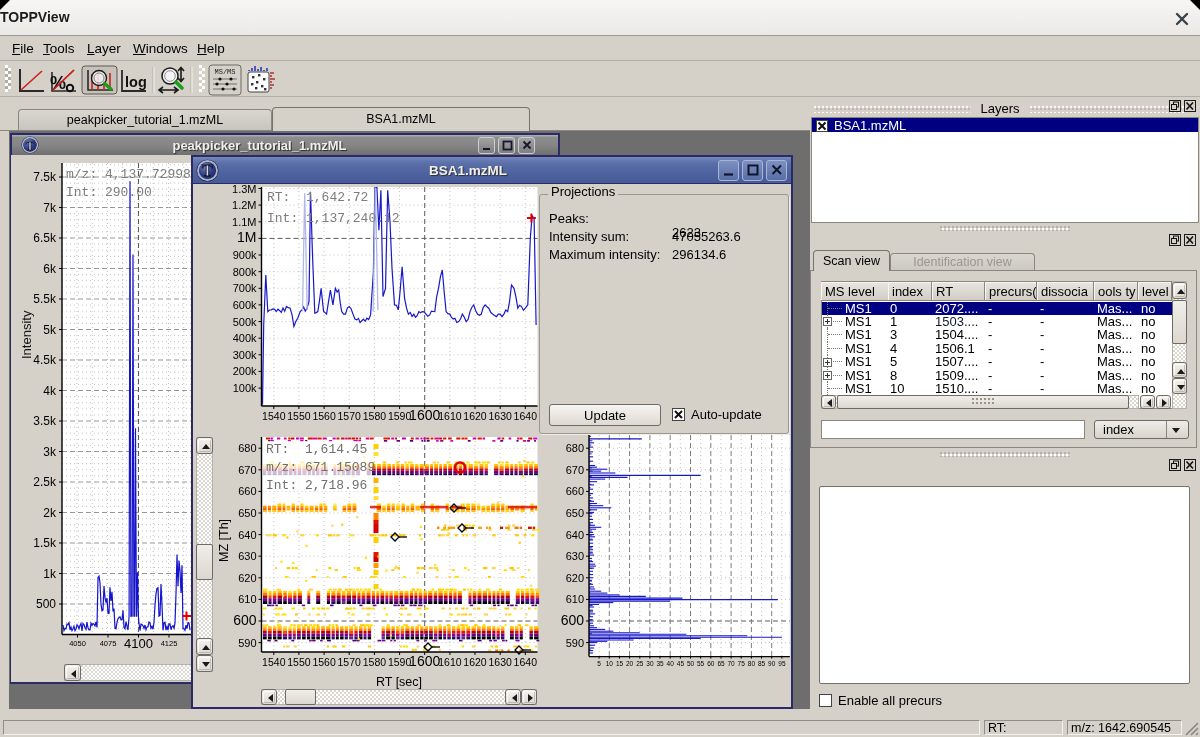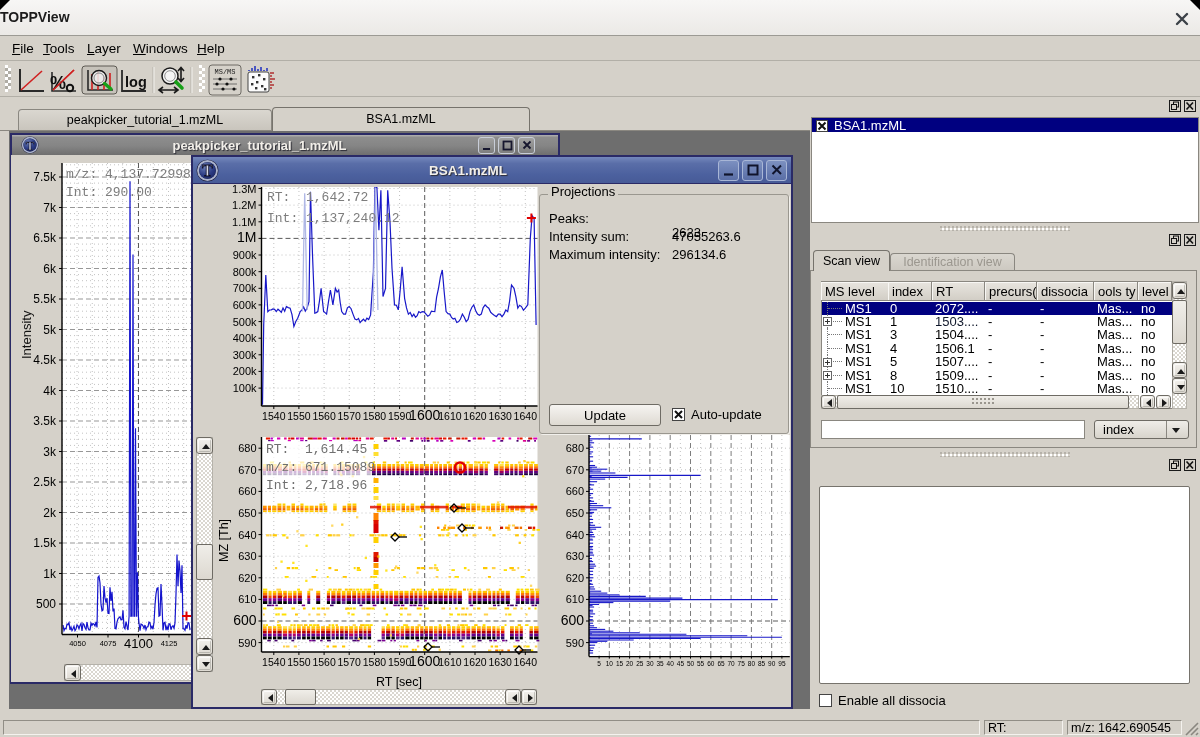--- a/index.html
+++ b/index.html
@@ -2214,20 +2214,23 @@
       <div class="sbtn" style="left:505px;top:689px;width:16px;height:16px;">
         <div class="tri" style="border-top:4px solid transparent;border-bottom:4px solid transparent;border-right:5px solid #1a1a1a;left:5.5px;top:4.0px;"></div>
       </div>
     </div>
     <div class="abs" style="z-index:2">
       <div class="sbtn" style="left:521px;top:689px;width:16px;height:16px;">
         <div class="tri" style="border-top:4px solid transparent;border-bottom:4px solid transparent;border-left:5px solid #1a1a1a;left:5.5px;top:4.0px;"></div>
       </div>
     </div>
     <div class="abs" style="left:810px;top:98px;width:390px;height:611px;background:#d5d1c9;"></div>
+    <div class="dock-title" style="left:812px;top:100px;width:376px;">
+      <span>Layers</span>
+    </div>
     <div class="dkbtn" style="left:1169px;top:100px;"></div>
     <div class="dkbtn" style="left:1184px;top:100px;"></div>
     <svg class="abs" style="left:1169px;top:100px" width="28" height="13" viewBox="0 0 28 13">
       <rect x="4.5" y="2" width="5" height="5" fill="none" stroke="#111"></rect>
       <rect x="2.5" y="4.5" width="5" height="5" fill="#d5d1c9" stroke="#111"></rect>
       <path d="M17.5 2.5 L24 9.5 M24 2.5 L17.5 9.5" stroke="#111" stroke-width="1.6"></path>
     </svg>
     <div class="abs" style="left:811px;top:117px;width:388px;height:106px;background:#fff;border:1px solid #8a8780;"></div>
     <div class="abs" style="left:812px;top:118px;width:386px;height:14px;background:#000080;"></div>
     <div class="abs check" style="left:816px;top:119.5px;width:12px;height:12px;"></div>
@@ -2237,21 +2240,21 @@
     <div class="abs" style="left:834px;top:118px;font-size:13px;color:#fff;">BSA1.mzML</div>
     <div class="abs" style="left:940px;top:226px;width:130px;height:5px;background-image:radial-gradient(circle 1px at 1px 1px,#b5b1a9 99%,transparent),radial-gradient(circle 1px at 3px 3px,#fff 99%,transparent);background-size:4px 4px;"></div>
     <div class="dkbtn" style="left:1169px;top:234px;"></div>
     <div class="dkbtn" style="left:1184px;top:234px;"></div>
     <svg class="abs" style="left:1169px;top:234px" width="28" height="13" viewBox="0 0 28 13">
       <rect x="4.5" y="2" width="5" height="5" fill="none" stroke="#111"></rect>
       <rect x="2.5" y="4.5" width="5" height="5" fill="#d5d1c9" stroke="#111"></rect>
       <path d="M17.5 2.5 L24 9.5 M24 2.5 L17.5 9.5" stroke="#111" stroke-width="1.6"></path>
     </svg>
     <div class="abs tabL" style="left:813px;top:250px;width:77px;height:21px;background:#d5d1c9;line-height:20px;border-color:#76736c;z-index:3;">Scan view</div>
-    <div class="abs tabL" style="left:890px;top:253px;width:125px;height:18px;background:linear-gradient(#dad7d0,#ccc8c0);line-height:17px;color:#9b978f;">Identification view</div>
+    <div class="abs tabL" style="left:890px;top:253px;width:145px;height:18px;background:linear-gradient(#dad7d0,#ccc8c0);line-height:17px;color:#9b978f;">Identification view</div>
     <div class="abs" style="left:810px;top:270px;width:387px;height:178px;border:1px solid #8a8780;background:#d5d1c9;"></div>
     <div class="abs" style="left:821px;top:281px;width:365px;height:128px;background:#fff;border:1px solid #8a8780;"></div>
     <div class="abs" style="left:821px;top:281px;width:73px;height:20px;background:linear-gradient(#e8e5df,#d2cec6);border:1px solid #8a8780;border-left:none;box-shadow:inset 1px 1px 0 #f8f7f4;font-size:13px;line-height:19px;padding-left:4px;overflow:hidden;white-space:nowrap;">MS level</div>
     <div class="abs" style="left:888px;top:281px;width:44px;height:20px;background:linear-gradient(#e8e5df,#d2cec6);border:1px solid #8a8780;border-left:none;box-shadow:inset 1px 1px 0 #f8f7f4;font-size:13px;line-height:19px;padding-left:4px;overflow:hidden;white-space:nowrap;">index</div>
     <div class="abs" style="left:932px;top:281px;width:53px;height:20px;background:linear-gradient(#e8e5df,#d2cec6);border:1px solid #8a8780;border-left:none;box-shadow:inset 1px 1px 0 #f8f7f4;font-size:13px;line-height:19px;padding-left:4px;overflow:hidden;white-space:nowrap;">RT</div>
     <div class="abs" style="left:985px;top:281px;width:52px;height:20px;background:linear-gradient(#e8e5df,#d2cec6);border:1px solid #8a8780;border-left:none;box-shadow:inset 1px 1px 0 #f8f7f4;font-size:13px;line-height:19px;padding-left:4px;overflow:hidden;white-space:nowrap;">precurs(</div>
     <div class="abs" style="left:1037px;top:281px;width:57px;height:20px;background:linear-gradient(#e8e5df,#d2cec6);border:1px solid #8a8780;border-left:none;box-shadow:inset 1px 1px 0 #f8f7f4;font-size:13px;line-height:19px;padding-left:4px;overflow:hidden;white-space:nowrap;">dissocia</div>
     <div class="abs" style="left:1094px;top:281px;width:44px;height:20px;background:linear-gradient(#e8e5df,#d2cec6);border:1px solid #8a8780;border-left:none;box-shadow:inset 1px 1px 0 #f8f7f4;font-size:13px;line-height:19px;padding-left:4px;overflow:hidden;white-space:nowrap;">ools ty</div>
     <div class="abs" style="left:1138px;top:281px;width:34px;height:20px;background:linear-gradient(#e8e5df,#d2cec6);border:1px solid #8a8780;border-left:none;box-shadow:inset 1px 1px 0 #f8f7f4;font-size:13px;line-height:19px;padding-left:4px;overflow:hidden;white-space:nowrap;">level</div>
     <div class="abs" style="left:822px;top:301.5px;width:350px;height:13.4px;background:#000080;"></div>
@@ -2360,20 +2363,20 @@
     <div class="abs" style="left:940px;top:452px;width:130px;height:5px;background-image:radial-gradient(circle 1px at 1px 1px,#b5b1a9 99%,transparent),radial-gradient(circle 1px at 3px 3px,#fff 99%,transparent);background-size:4px 4px;"></div>
     <div class="dkbtn" style="left:1169px;top:459px;"></div>
     <div class="dkbtn" style="left:1184px;top:459px;"></div>
     <svg class="abs" style="left:1169px;top:459px" width="28" height="13" viewBox="0 0 28 13">
       <rect x="4.5" y="2" width="5" height="5" fill="none" stroke="#111"></rect>
       <rect x="2.5" y="4.5" width="5" height="5" fill="#d5d1c9" stroke="#111"></rect>
       <path d="M17.5 2.5 L24 9.5 M24 2.5 L17.5 9.5" stroke="#111" stroke-width="1.6"></path>
     </svg>
     <div class="abs" style="left:819px;top:486px;width:371px;height:198px;background:#fff;border:1px solid #76736c;border-radius:2px;"></div>
     <div class="abs check" style="left:819px;top:694px;width:13px;height:13px;"></div>
-    <div class="abs" style="left:838px;top:693px;font-size:13px;">Enable all dissocia</div>
+    <div class="abs" style="left:838px;top:693px;font-size:13px;">Enable all precurs</div>
     <div class="abs statusbar"></div>
     <div class="abs sfield" style="left:3px;width:977px;"></div>
     <div class="abs sfield" style="left:984px;width:79px;">RT:</div>
     <div class="abs sfield" style="left:1067px;width:115px;">m/z: 1642.690545</div>
     <svg class="abs" style="left:1184px;top:721px" width="15" height="15">
       <path d="M14 2 L2 14 M14 7 L7 14 M14 12 L12 14" stroke="#8a8780" stroke-width="1.6"></path>
     </svg>
   </div>
 </body></html>

